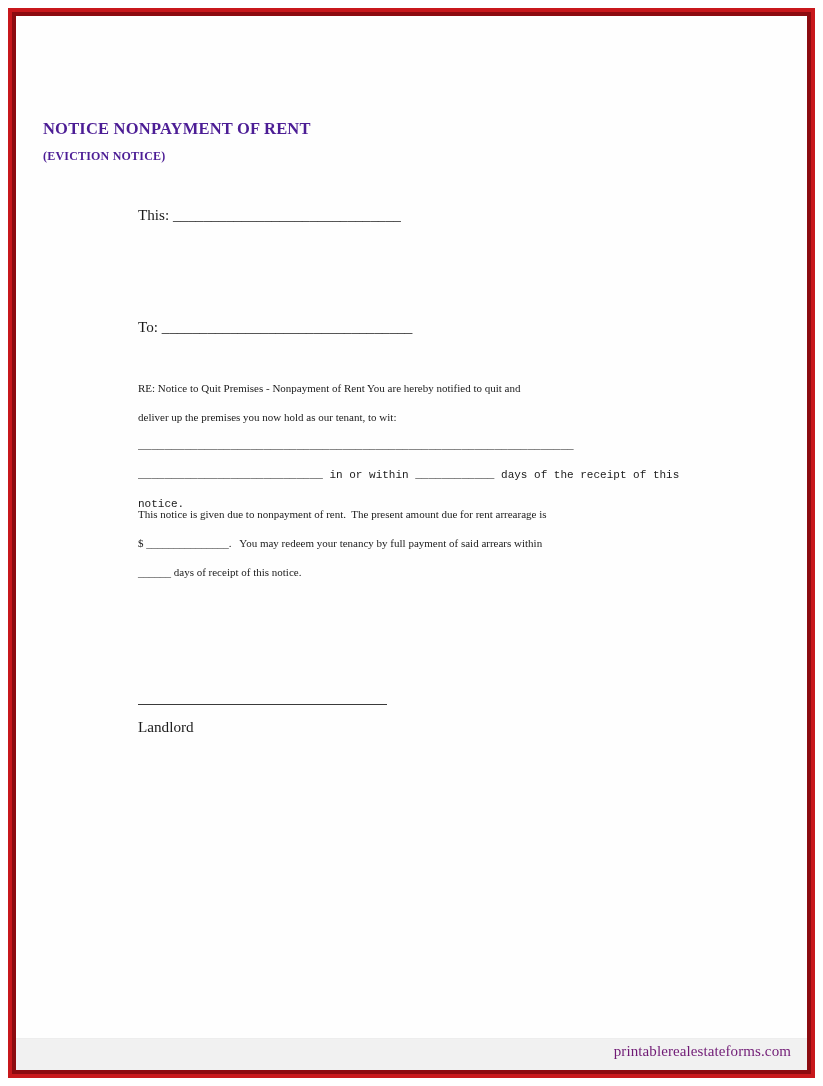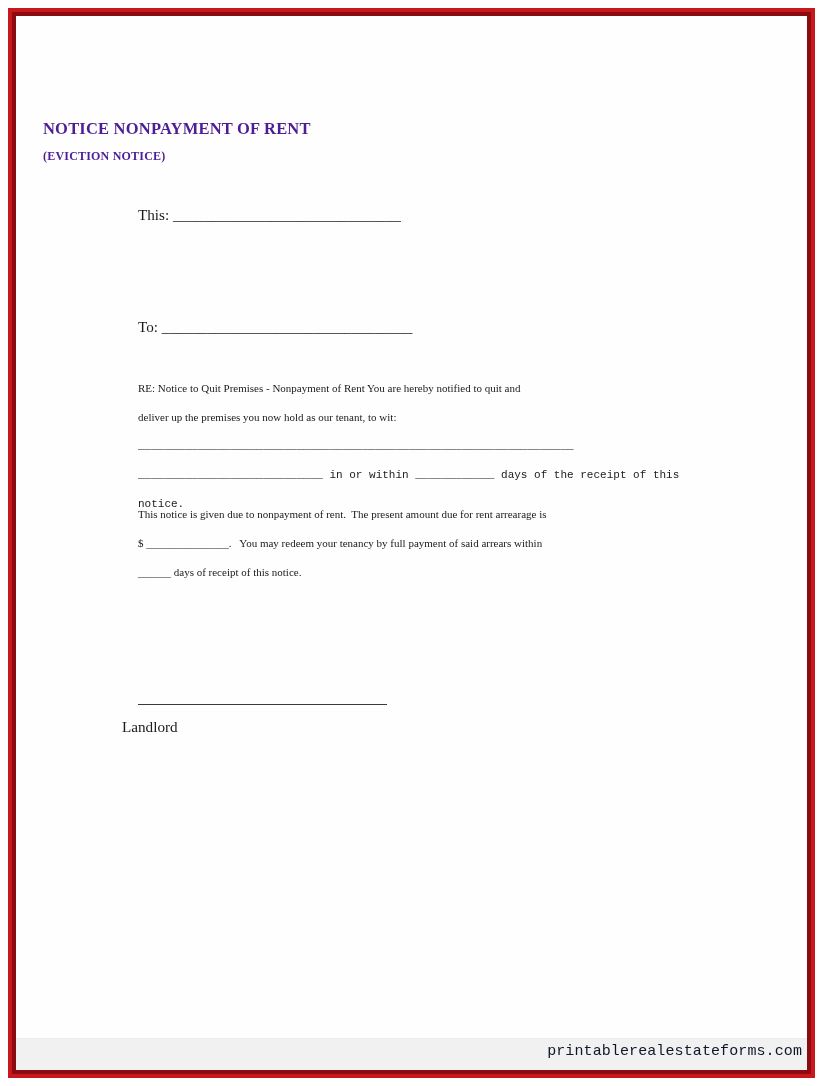--- a/index.html
+++ b/index.html
@@ -90,21 +90,21 @@
     line-height: 29px;
     white-space: pre-wrap;
     width: 570px;
   }
   .para-re    { top: 358px; }
   .para-fill  { top: 416px; font-family: Liberation Mono, monospace; }
   .para-due   { top: 484px; }
 
   .landlord-label {
     position: absolute;
-    left: 106px;
+    left: 122px;
     top: 702px;
     font-size: 15.2px;
     color: #1a1a1a;
   }
 
   
   .sig-rule {
     position: absolute;
     left: 122px;
     top: 688px;
@@ -118,25 +118,25 @@
     position: absolute;
     left: 0;
     right: 0;
     bottom: 0;
     height: 31px;
     background: #f1f1f1;
     border-top: 1px solid #ededed;
   }
   .footer-text {
     position: absolute;
-    right: 5px;
+    right: 16px;
     top: 4px;
-    font-family: Liberation Mono, monospace;
+    font-family: Liberation Serif, serif;
     font-size: 15px;
-    color: #0f172a;
+    color: #701a75;
     letter-spacing: 0.1px;
     white-space: nowrap;
   }
 </style>
 </head>
 <body>
 
 <div class="page-frame">
   <div class="page-frame-inner">
     <div class="sheet">

